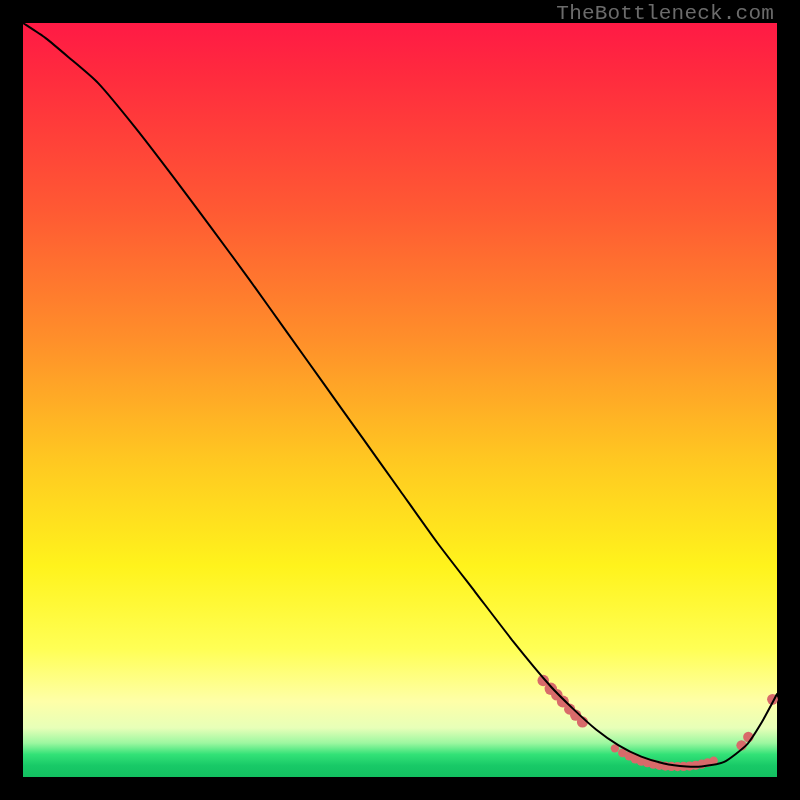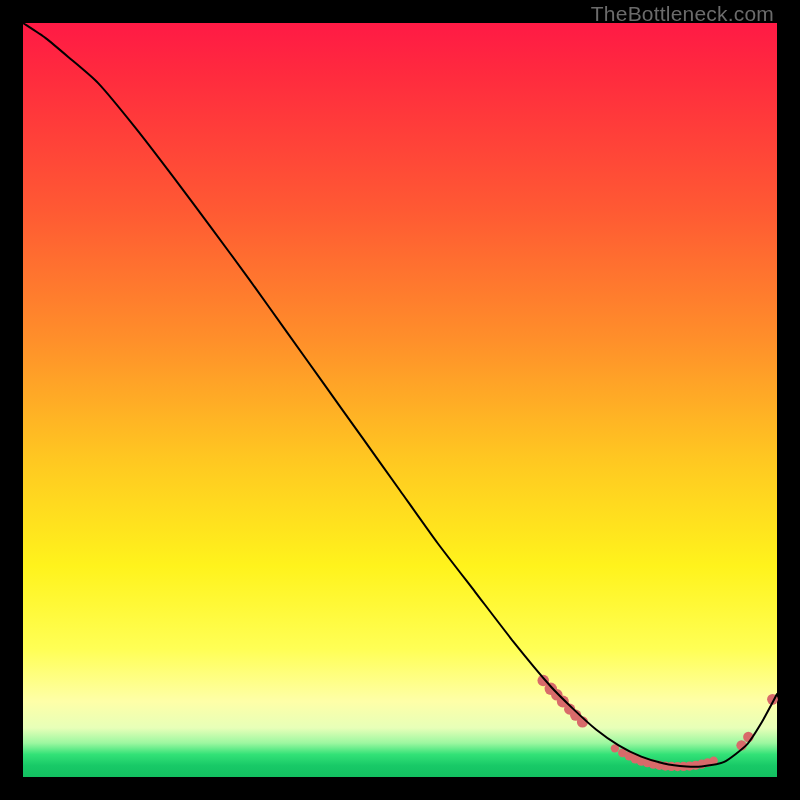--- a/index.html
+++ b/index.html
@@ -43,20 +43,21 @@
   }
   .watermark {
     position: absolute;
     top: 2px;
     right: 26px;
     color: #6b6b6b;
     font-size: 21px;
     letter-spacing: 0.2px;
     font-weight: 500;
     user-select: none;
+    font-family: Liberation Mono, monospace;
   }
   svg.curve {
     position: absolute;
     left: 0;
     top: 0;
     width: 754px;
     height: 754px;
     overflow: visible;
   }
 </style>

